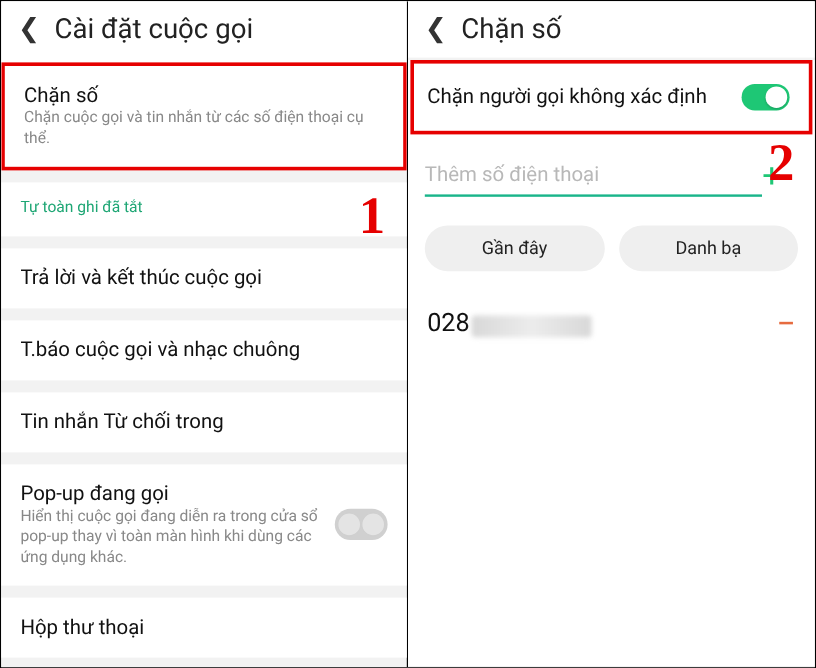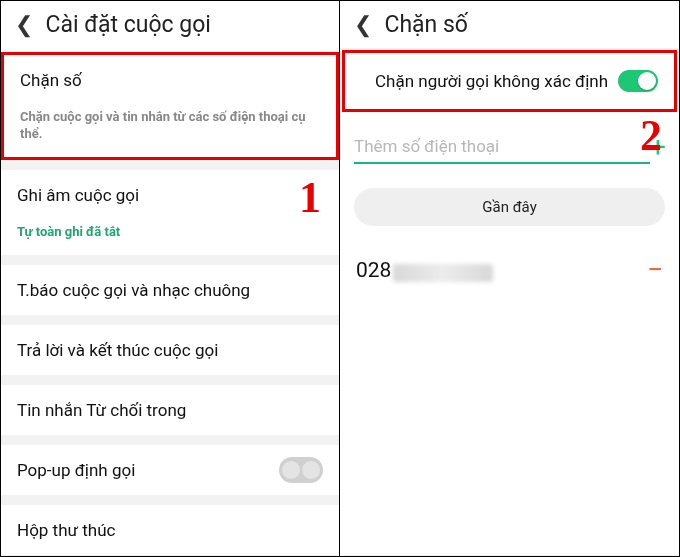--- a/index.html
+++ b/index.html
@@ -47,23 +47,22 @@
     position: relative;
   }
   .item-title {
     font-size: 17px;
     color: #111;
     line-height: 1.3;
   }
   .item-sub {
     font-size: 13px;
     color: #888;
-    margin-top: 18px;
+    margin-top: 0;
     line-height: 1.3;
-    font-weight: bold;
   }
   .item-sub.green { color: #1ea674; }
   .red-box {
     border: 3px solid #e60000;
   }
   .step-num {
     position: absolute;
     font-family: Georgia, "Times New Roman", serif;
     font-size: 44px;
     font-weight: bold;
@@ -104,27 +103,27 @@
   .toggle.dbl .c1, .toggle.dbl .c2 {
     width: 20px; height: 20px; border-radius: 50%;
     background: #e4e4e4;
     border: 1px solid #cfcfcf;
   }
   .right-content { background: #fff; height: calc(100% - 50px); }
   .block-row {
     display: flex;
     align-items: flex-start;
     justify-content: space-between;
-    padding: 18px 30px;
+    padding: 18px 11px;
   }
   .block-row .lbl { font-size: 17px; color: #111; }
   .input-row {
     display: flex;
     align-items: center;
-    padding: 8px 13px 12px 14px;
+    padding: 8px 28px 12px 14px;
   }
   .input-row .ph {
     flex: 1;
     border: none;
     border-bottom: 2px solid #19b58a;
     font-size: 17px;
     color: #b8b8b8;
     padding: 6px 0;
   }
   .input-row .plus {
@@ -179,47 +178,47 @@
   <div class="list">
 
     <div class="left-highlight-wrap">
       <div class="item red-box">
         <div class="item-title">Chặn số</div>
         <div class="item-sub">Chặn cuộc gọi và tin nhắn từ các số điện thoại cụ thể.</div>
       </div>
     </div>
 
     <div class="item" style="position:relative;">
-      <div class="item-title">Ghi âm cuộc gọi</div>
       <div class="item-sub green">Tự toàn ghi đã tắt</div>
       <span class="step-num" style="right:18px; top:2px;">1</span>
     </div>
 
     <div class="item">
+      <div class="item-title">Trả lời và kết thúc cuộc gọi</div>
+    </div>
+
+    <div class="item">
       <div class="item-title">T.báo cuộc gọi và nhạc chuông</div>
     </div>
 
     <div class="item">
-      <div class="item-title">Trả lời và kết thúc cuộc gọi</div>
-    </div>
-
-    <div class="item">
       <div class="item-title">Tin nhắn Từ chối trong</div>
     </div>
 
     <div class="item" style="padding-right:70px;">
-      <div class="item-title">Pop-up định gọi</div>
+      <div class="item-title">Pop-up đang gọi</div>
+      <div class="item-sub">Hiển thị cuộc gọi đang diễn ra trong cửa sổ pop-up thay vì toàn màn hình khi dùng các ứng dụng khác.</div>
       <div class="toggle dbl">
         <div class="c1"></div>
           <div class="c2"></div>
       </div>
     </div>
 
     <div class="item">
-      <div class="item-title">Hộp thư thúc</div>
+      <div class="item-title">Hộp thư thoại</div>
     </div>
 
   </div>
 </div>
 
 <div class="pane pane-right">
   <div class="header">
     <span class="back">❮</span>
     <span class="title">Chặn số</span>
   </div>
@@ -236,20 +235,21 @@
       <span class="step-num" style="right:12px; bottom:-52px;">2</span>
     </div>
 
     <div class="input-row" style="margin-top:10px;">
       <div class="ph">Thêm số điện thoại</div>
       <span class="plus">+</span>
     </div>
 
     <div class="btn-row">
       <div class="btn">Gần đây</div>
+      <div class="btn">Danh bạ</div>
     </div>
 
     <div class="num-row">
       <span>
         <span class="num">028</span><span class="blur"></span>
       </span>
       <span class="minus">−</span>
     </div>
 
   </div>

